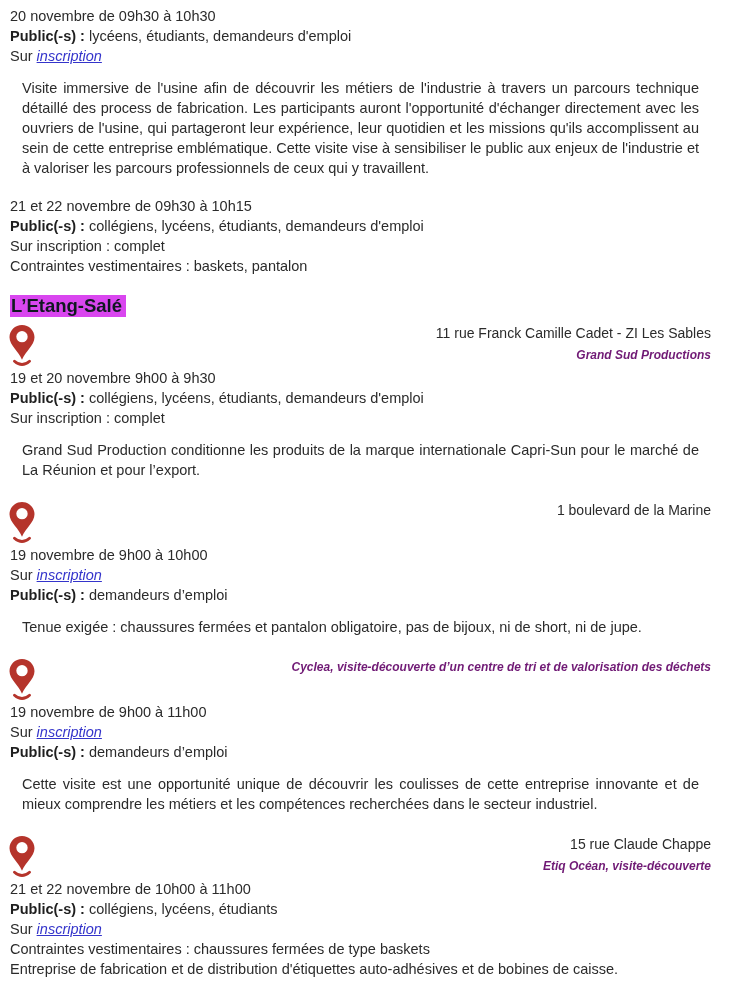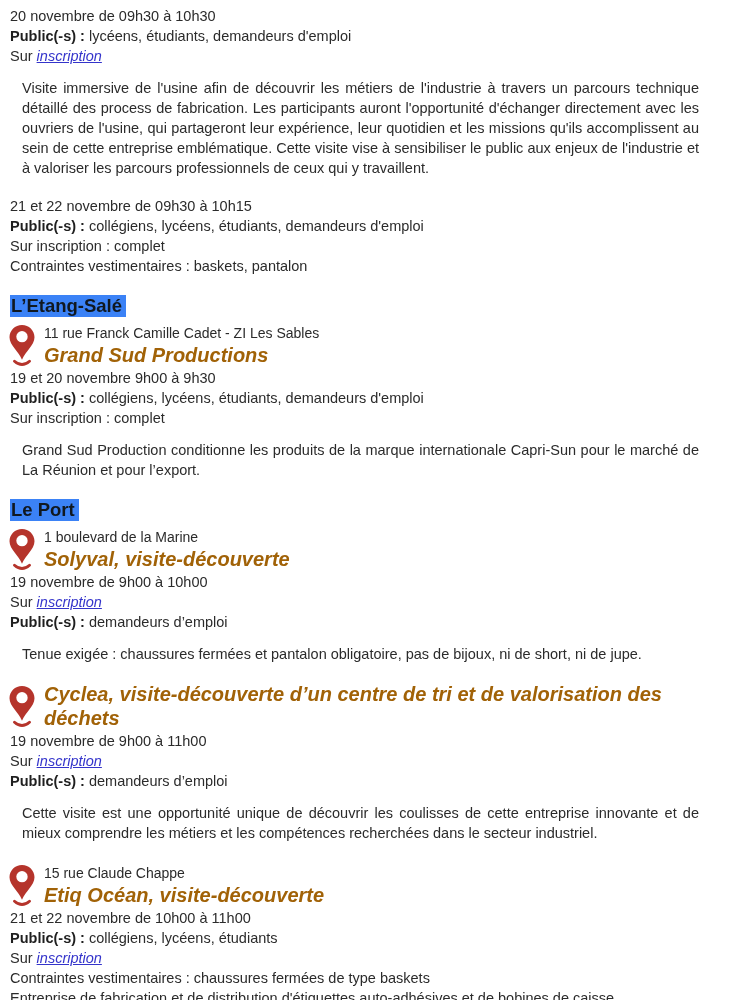--- a/index.html
+++ b/index.html
@@ -9,27 +9,27 @@
     font-family:"Liberation Sans",sans-serif;
     font-size:14.5px;line-height:20px;color:#2b2b2b;
     overflow:hidden;
   }
   .line{margin:0;}
   .b{font-weight:bold;color:#1f1f1f;}
   .lnk{color:#3434cb;text-decoration:underline;cursor:pointer;font-style:italic;}
   .para{margin:12px;text-align:justify;}
   .block{margin:0 0 18px 0;}
   .city{margin:12px 0 3px 0;font-size:18.5px;line-height:24px;font-weight:bold;color:#101820;}
-  .city .hl{background:#3b82f6;padding:0 4px 1px 1px;}
-  .venue-head{display:flex;gap:7px;margin:0 0 1px 0;align-items:flex-start;}
+  .city .hl{background:#d946ef;padding:0 4px 1px 1px;}
+  .venue-head{display:flex;gap:7px;margin:0 0 1px 0;align-items:flex-start;text-align:right;}
   .pin{flex:0 0 30px;width:30px;height:46px;margin-left:-3px;position:relative;top:1px;}
   .pin svg{display:block;width:30px;height:46px;}
   .venue-lines{flex:1;}
   .address{font-size:14px;line-height:20px;padding-top:2px;color:#2b2b2b;}
-  .company{color:#a16207;font-weight:bold;font-style:italic;font-size:20px;line-height:24px;}
+  .company{color:#701a75;font-weight:bold;font-style:italic;font-size:12px;line-height:24px;}
 </style>
 </head>
 <body>
 
 <div class="page">
 
   <section class="block">
     <div class="line">20 novembre de 09h30 à 10h30</div>
     <div class="line"><span class="b">Public(-s) :</span><span> lycéens, étudiants, demandeurs d'emploi</span></div>
     <div class="line"><span>Sur </span><a href="#" class="lnk">inscription</a></div>
@@ -58,34 +58,32 @@
         <div class="address">11 rue Franck Camille Cadet - ZI Les Sables</div>
         <div class="company">Grand Sud Productions</div>
       </div>
     </div>
     <div class="line">19 et 20 novembre 9h00 à 9h30</div>
     <div class="line"><span class="b">Public(-s) :</span><span> collégiens, lycéens, étudiants, demandeurs d'emploi</span></div>
     <div class="line">Sur inscription : complet</div>
     <p class="para">Grand Sud Production conditionne les produits de la marque internationale Capri-Sun pour le marché de La Réunion et pour l’export.</p>
   </section>
 
-  <h2 class="city"><span class="hl">Le Port</span></h2>
 
   <section class="block">
     <div class="venue-head">
       <span class="pin">
         <svg viewBox="0 0 36 52" xmlns="http://www.w3.org/2000/svg">
           <path d="M18 2 C9.7 2 3 8.6 3 16.8 c0 5.2 2.9 9.3 6.6 13.9 c3 3.7 6.3 7.7 8.4 13.1 c2.1-5.4 5.4-9.4 8.4-13.1 C30.1 26.1 33 22 33 16.8 33 8.6 26.3 2 18 2 Z" fill="#b5342b"></path>
           <circle cx="18" cy="16" r="6.8" fill="#ffffff"></circle>
           <path d="M9 45.5 q9 8 18 0" stroke="#b5342b" stroke-width="3.4" fill="none" stroke-linecap="round"></path>
         </svg>
       </span>
       <div class="venue-lines">
         <div class="address">1 boulevard de la Marine</div>
-        <div class="company">Solyval, visite-découverte</div>
       </div>
     </div>
     <div class="line">19 novembre de 9h00 à 10h00</div>
     <div class="line"><span>Sur </span><a href="#" class="lnk">inscription</a></div>
     <div class="line"><span class="b">Public(-s) :</span><span> demandeurs d’emploi</span></div>
     <p class="para">Tenue exigée : chaussures fermées et pantalon obligatoire, pas de bijoux, ni de short, ni de jupe.</p>
   </section>
 
   <section class="block">
     <div class="venue-head">

